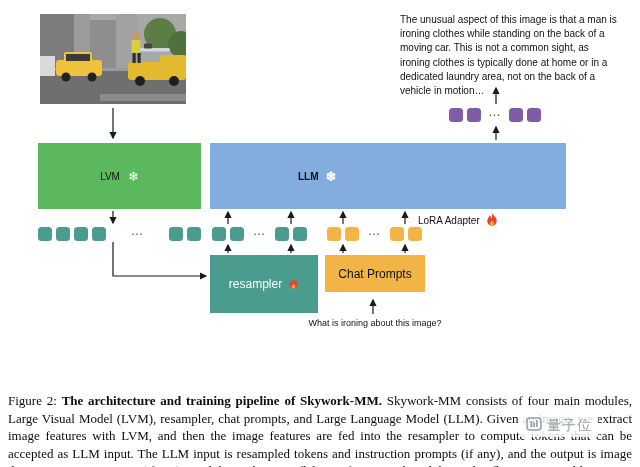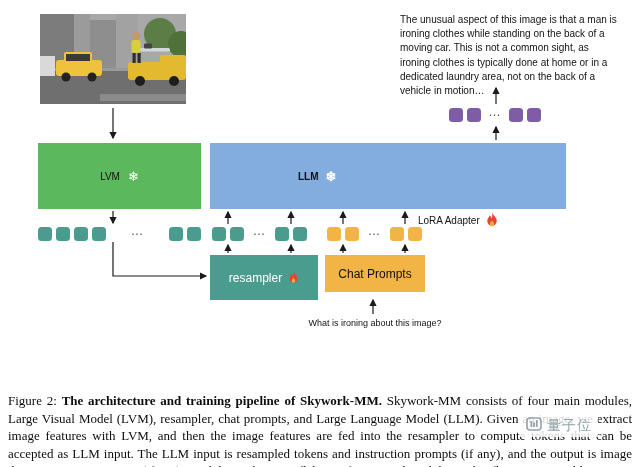--- a/index.html
+++ b/index.html
@@ -13,21 +13,21 @@
 
   .photo{position:absolute;left:40px;top:14px;width:146px;height:90px;overflow:hidden;}
   .photo svg{display:block;width:100%;height:100%;}
 
   .output-text{position:absolute;left:400px;top:13px;width:218px;
                font-size:10px;line-height:1.42;color:#111;}
 
   .box{position:absolute;display:flex;align-items:center;justify-content:center;}
   .lvm{left:38px;top:143px;width:163px;height:66px;background:var(--green,#5cb85c);gap:8px;}
   .llm{left:210px;top:143px;width:356px;height:66px;background:var(--blue,#83acdf);}
-  .resampler{left:210px;top:255px;width:108px;height:45px;background:var(--teal,#4a9c8e);gap:6px;}
+  .resampler{left:210px;top:255px;width:108px;height:58px;background:var(--teal,#4a9c8e);gap:6px;}
   .chat{left:325px;top:255px;width:100px;height:37px;background:var(--orange,#f2b445);}
 
   .box-label{font-size:10px;color:#111;}
   .snow{color:#fff;font-size:13px;line-height:1;}
   .llm-group{position:absolute;left:88px;top:0;height:100%;display:flex;align-items:center;gap:7px;font-weight:bold;}
   .lora-group{position:absolute;left:208px;top:0;height:100%;display:flex;align-items:center;gap:5px;margin-top:44px;}
   .small-label{font-size:12px;color:#fff;}
   .chat .box-label{font-size:12px;}
   .flame{display:block;}
 

